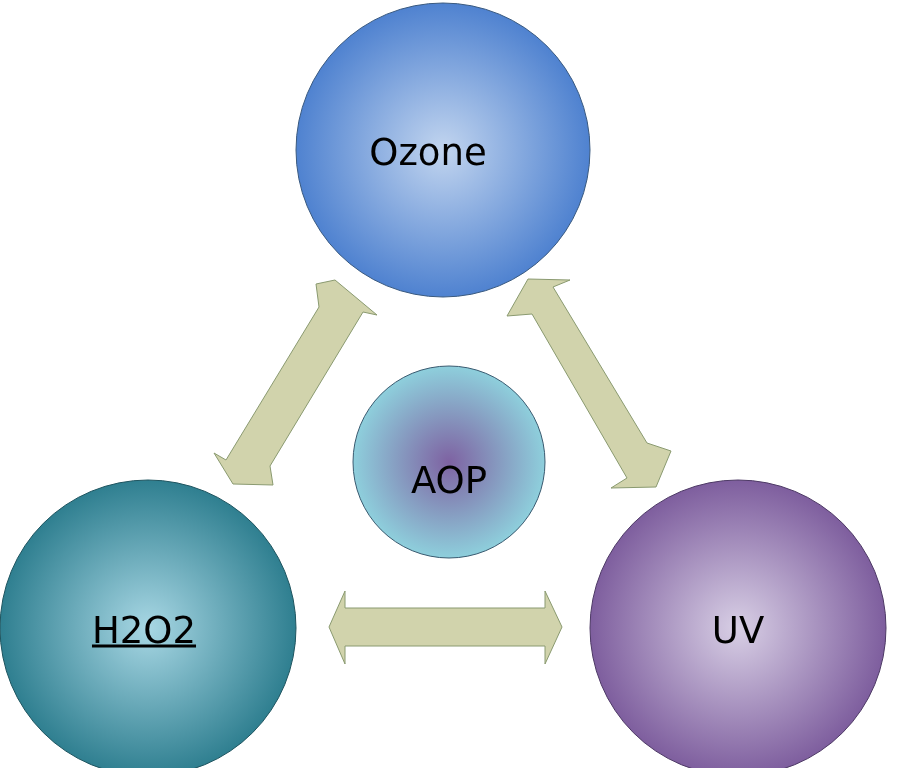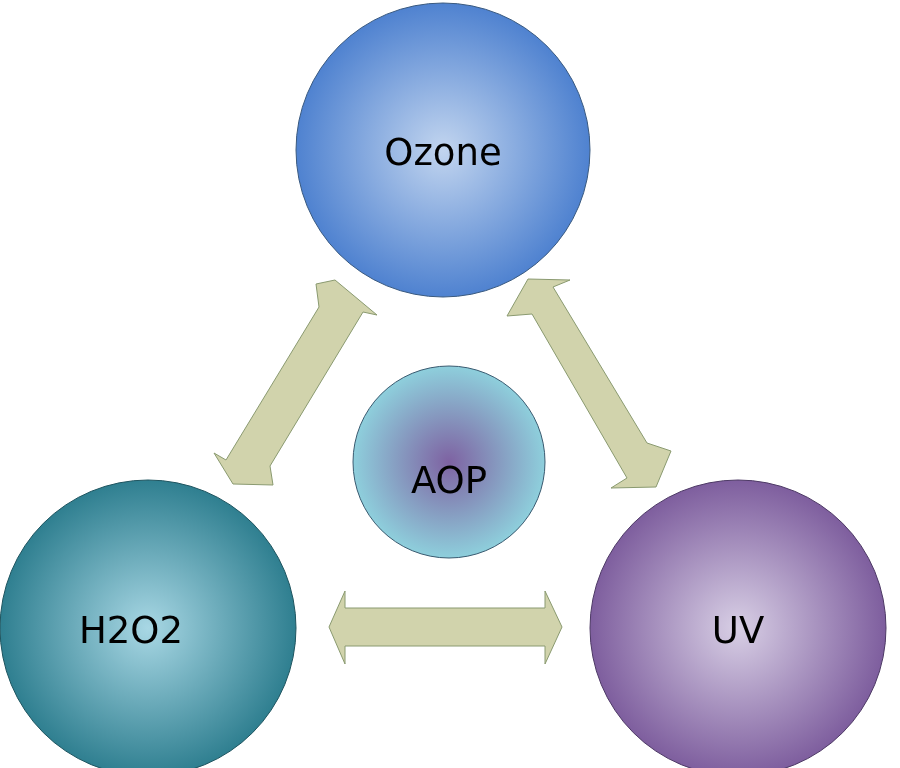--- a/index.html
+++ b/index.html
@@ -35,16 +35,16 @@
   <polygon points="528,279 570,280 553,287 647,443 671,451 656,487 611,488 627,478 532,314 507,316" fill="#d1d3ac" stroke="#8a9a70" stroke-width="1"></polygon>
 
   <polygon points="329,627 345,591 345,608 545,608 545,591 562,627 545,664 545,646 345,646 345,664" fill="#d1d3ac" stroke="#8a9a70" stroke-width="1"></polygon>
 
   <circle cx="443" cy="150" r="147" fill="url(#g-ozone)" stroke="#3a5a80" stroke-width="1"></circle>
   <circle cx="449" cy="462" r="96" fill="url(#g-aop)" stroke="#3a5a70" stroke-width="1"></circle>
   <circle cx="148" cy="628" r="148" fill="url(#g-h2o2)" stroke="#1f5560" stroke-width="1"></circle>
   <circle cx="738" cy="628" r="148" fill="url(#g-uv)" stroke="#4e3a66" stroke-width="1"></circle>
 </svg>
 
-<div class="label" style="left:443px; top:152px;text-align:center;">Ozone</div>
+<div class="label" style="left:428px; top:152px;text-align:center;">Ozone</div>
 <div class="label" style="left:449px; top:480px;">AOP</div>
-<div class="label" style="left:131px; top:630px;">H2O2</div>
+<div class="label" style="left:144px; top:630px;text-decoration:underline;">H2O2</div>
 <div class="label" style="left:738px; top:630px;text-align:center;">UV</div>
 
 </body></html>

